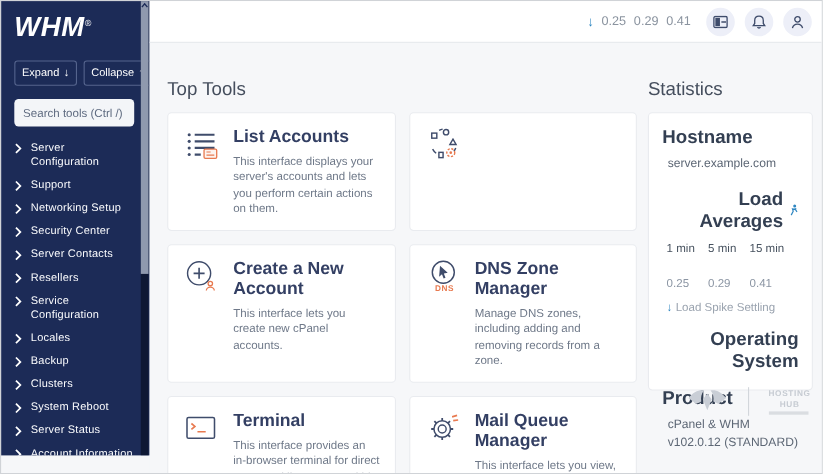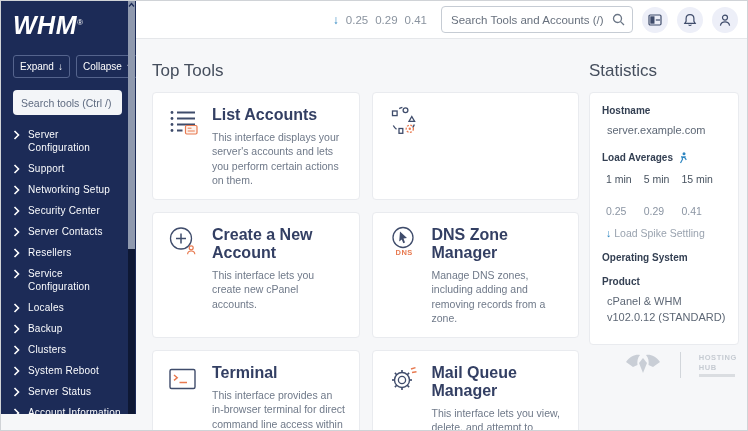--- a/index.html
+++ b/index.html
@@ -29,41 +29,41 @@
   .loads .dn { color:#2e86c1; font-size:12px; }
   .search-wrap { position:relative; }
   .search-wrap input { width:192px; height:27px; border:1px solid #c6ccd4; border-radius:4px; padding:0 26px 0 9px; font-size:11.5px; color:#444; outline:none; font-family:inherit; }
   .search-wrap input::placeholder { color:#68717e; }
   .search-wrap svg { position:absolute; right:8px; top:7px; }
   .circle { width:26px; height:26px; border-radius:50%; background:#edeff8; border:none; display:flex; align-items:center; justify-content:center; padding:0; cursor:pointer; }
 
   
   .content { position:absolute; left:135px; top:38px; right:0; bottom:0; background:#f6f7f9; padding:12px 8px 0 16px; display:flex; overflow:hidden; }
   .main-col { flex:1; min-width:0; }
-  h2 { font-size:17px; font-weight:400; color:#454e5d; margin:10px 0 11px; }
+  h2 { font-size:17px; font-weight:400; color:#454e5d; margin:20px 0 11px; }
   .cards { display:grid; grid-template-columns:1fr 1fr; gap:12px; }
   .card { background:#fff; border:1px solid #e9ebef; border-radius:4px; padding:11px 13px; display:flex; gap:12px; cursor:pointer; }
   .card-icon { width:34px; flex:none; }
   .card-title { font-size:16px; font-weight:600; color:#333f63; margin-top:2px; }
   .card-desc { font-size:10.5px; color:#6f7989; line-height:1.38; margin-top:6px; }
 
   
   .stats-col { width:150px; margin-left:10px; flex:none; }
   .stats-card { background:#fff; border:1px solid #e9ebef; border-radius:4px; padding:10px 12px; height:253px; }
-  .s-label { font-size:10px; font-weight:700; color:#333f52; margin-top:13px; display:flex; align-items:center; gap:5px; }
+  .s-label { font-size:17px; font-weight:700; color:#333f52; margin-top:13px; display:flex; align-items:center; gap:5px;text-align:right; }
   .s-label.first { margin-top:2px; }
   .s-value { font-size:11px; color:#5d6775; margin:7px 0 0 5px; line-height:1.45; }
   .load-grid { display:grid; grid-template-columns:auto auto auto; gap:20px 12px; margin:9px 0 0 4px; font-size:10.5px; width:max-content; }
   .load-h { color:#47525f; }
   .load-v { color:#8b95a3; }
   .spike { font-size:10.5px; color:#9aa3af; margin:10px 0 0 4px; display:flex; gap:3px; align-items:center; }
   .spike .dn { color:#2e86c1; }
 
   
-  .watermark { position:absolute; right:10px; top:351px; display:flex; align-items:center; gap:18px; }
+  .watermark { position:absolute; right:10px; top:351px; display:flex; align-items:center; gap:18px;text-align:center; }
   .wm-text div { font-size:7.5px; font-weight:800; color:#c6cbd2; letter-spacing:.6px; line-height:1.25; }
   .wm-bar { width:36px; height:3px; background:#dadde1; margin-top:2px; }
   .wm-div { width:1px; height:26px; background:#d2d6db; }
 </style>
 </head>
 <body>
 
 <div class="app">
 
   <aside class="sidebar">
@@ -171,27 +171,20 @@
       </div>
     </div>
   </aside>
 
   <header class="topbar">
     <div class="loads">
       <span class="dn">↓</span>
       <span>0.25</span>
       <span>0.29</span>
       <span>0.41</span>
-    </div>
-    <div class="search-wrap">
-      <input placeholder="Search Tools and Accounts (/)" style="">
-      <svg width="13" height="13" viewBox="0 0 13 13">
-          <circle cx="5.5" cy="5.5" r="4" fill="none" stroke="#6b7686" stroke-width="1.3"></circle>
-          <line x1="8.6" y1="8.6" x2="12" y2="12" stroke="#6b7686" stroke-width="1.3"></line>
-        </svg>
     </div>
     <button class="circle">
       <svg width="14" height="12" viewBox="0 0 14 12">
           <rect x="1" y="1" width="12" height="10" rx="1.2" fill="none" stroke="#3f4c6b" stroke-width="1.2"></rect>
           <rect x="2.3" y="2.3" width="4.2" height="7.4" fill="#3f4c6b"></rect>
           <line x1="7.8" y1="6" x2="12" y2="6" stroke="#3f4c6b" stroke-width="1.2"></line>
         </svg>
     </button>
     <button class="circle">
       <svg width="14" height="14" viewBox="0 0 14 14">

